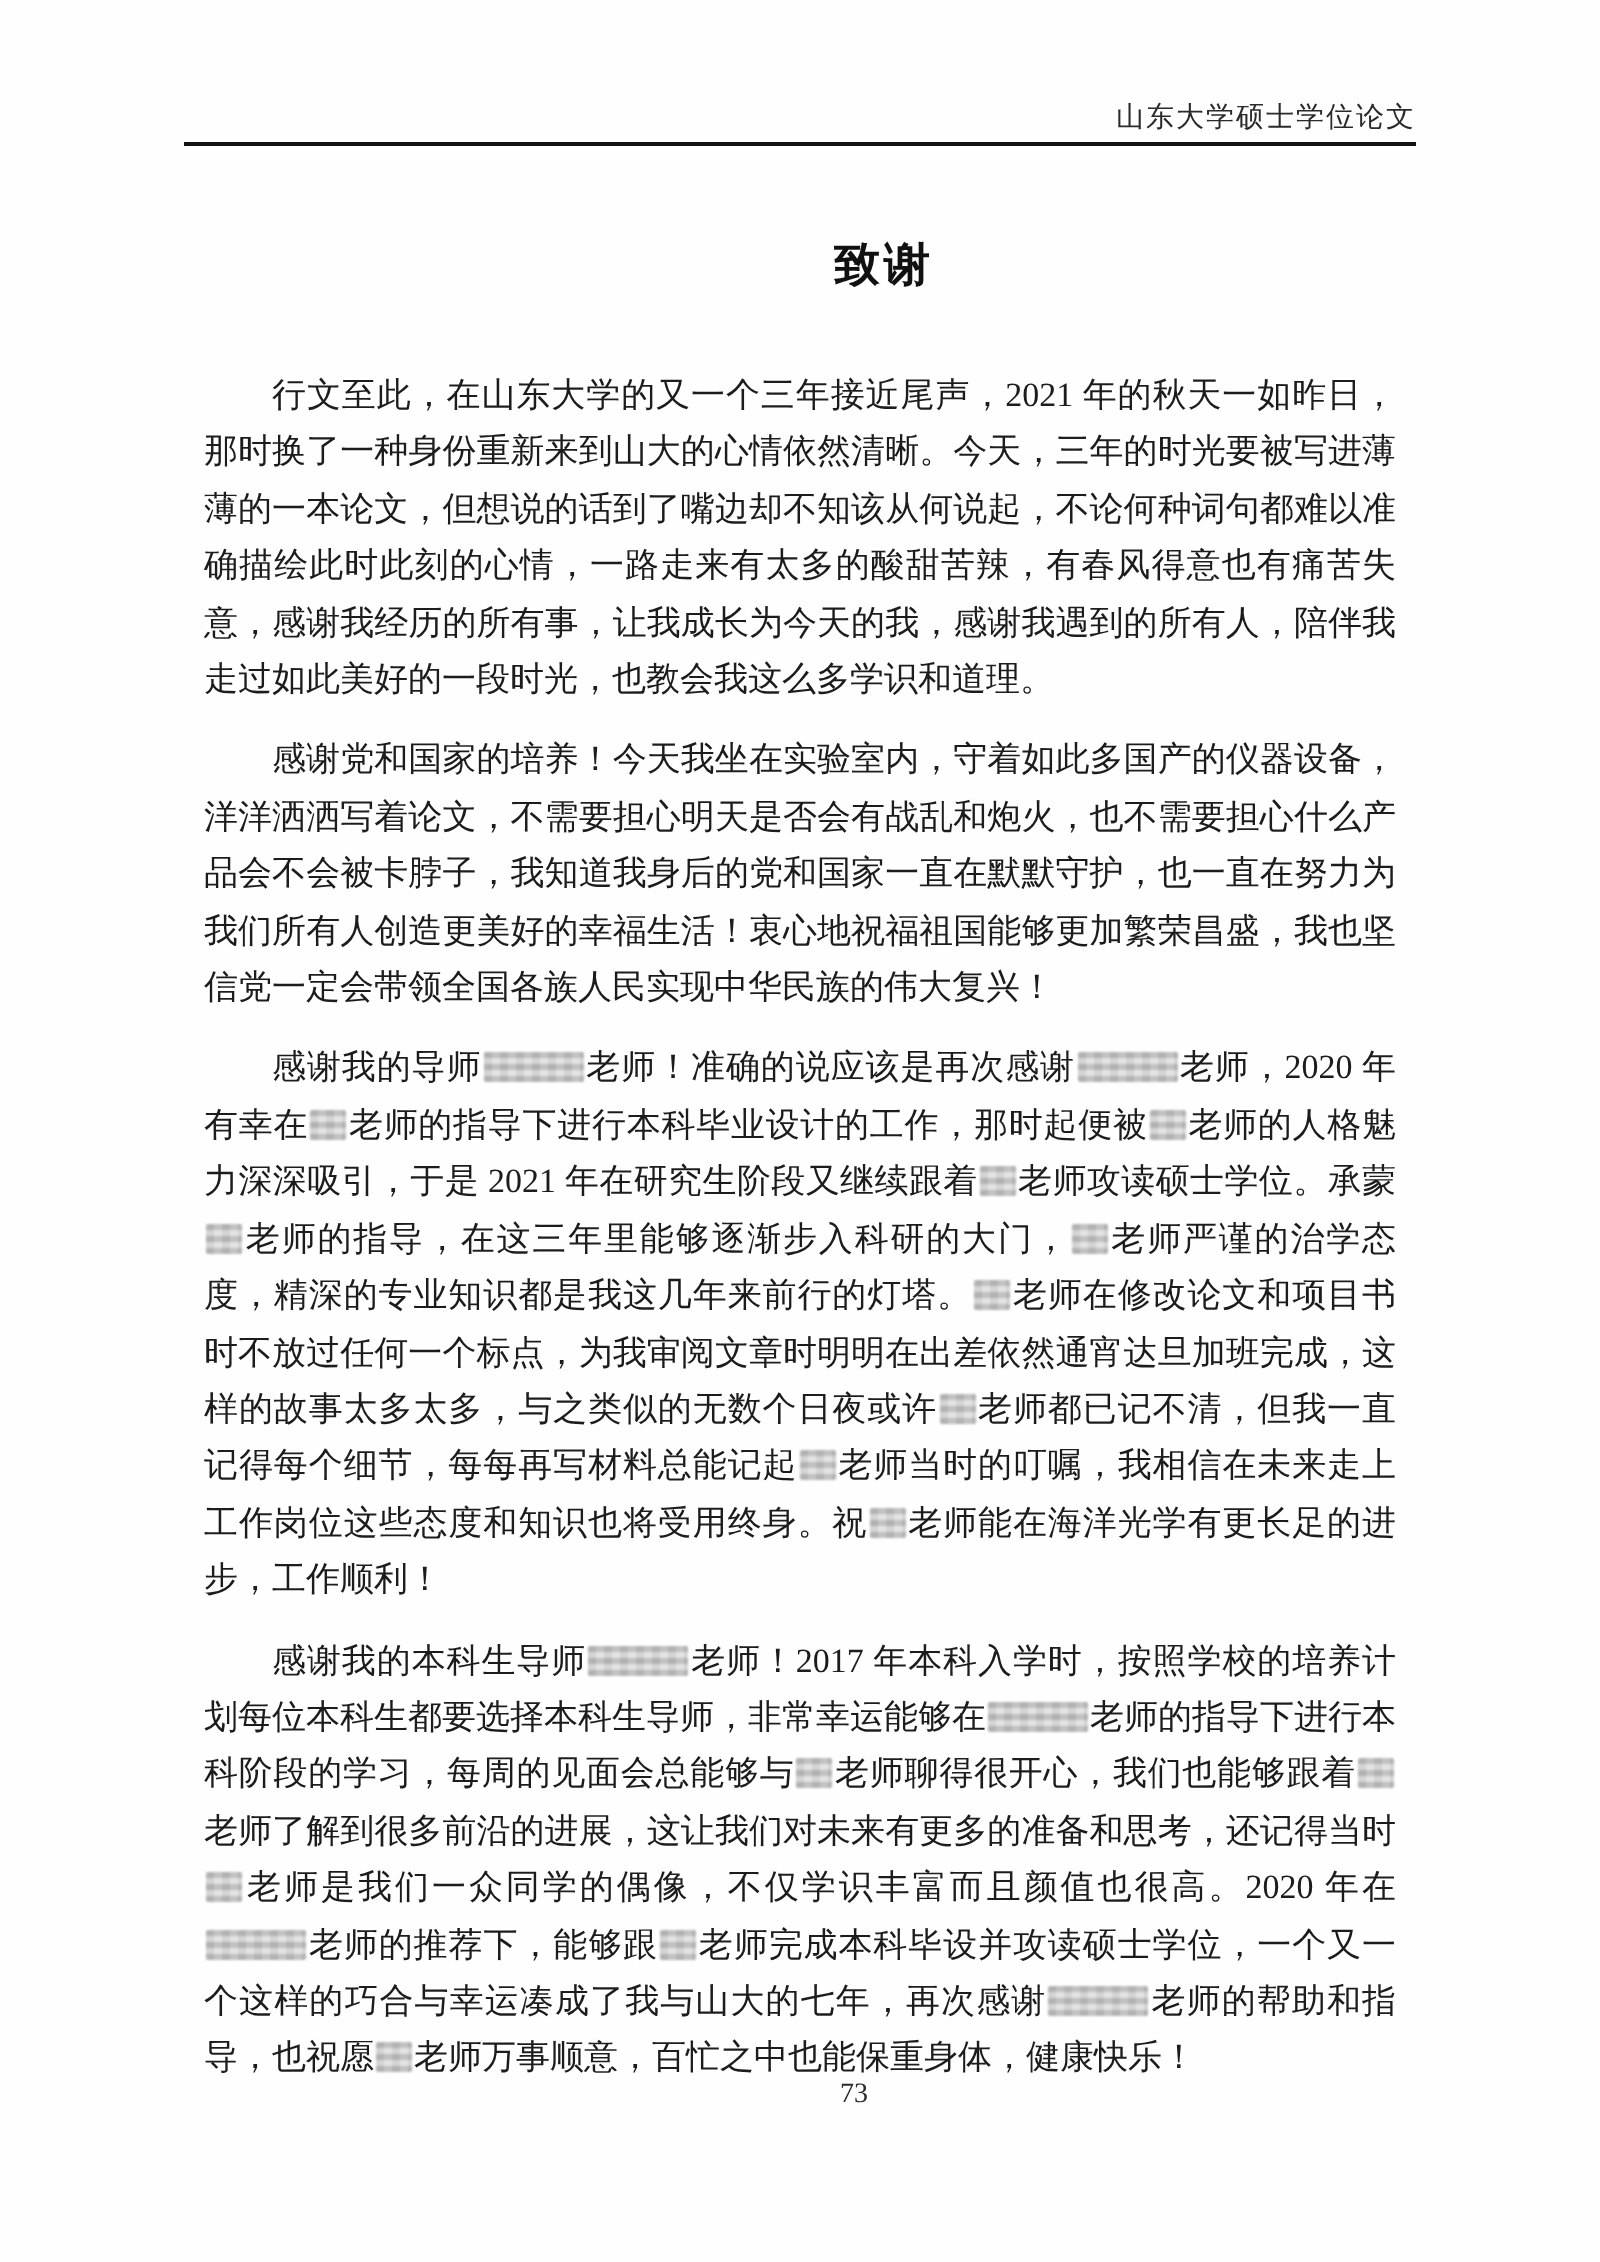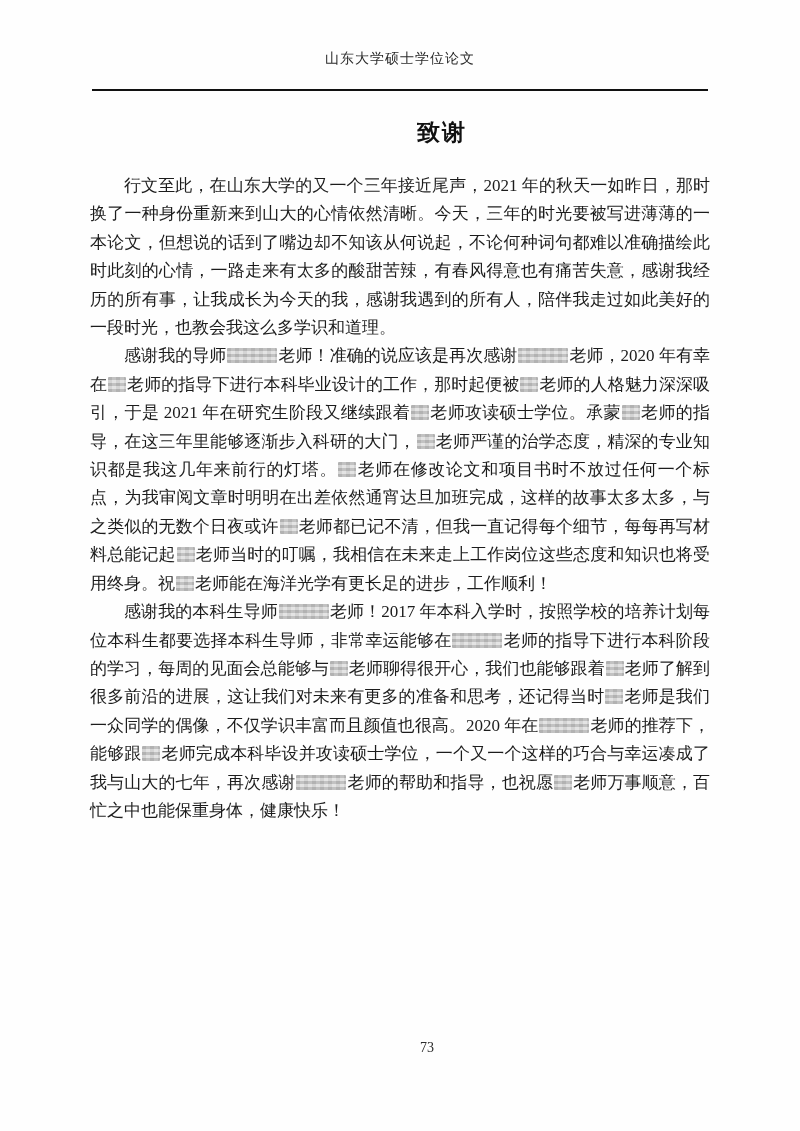--- a/index.html
+++ b/index.html
@@ -15,25 +15,25 @@
     font-family: "Liberation Serif", "DejaVu Serif", serif;
     color: #1c1c1c;
     overflow: hidden;
     margin: 0 auto;
   }
   .running-header {
     position: absolute;
     top: 50px;
     left: 92px;
     width: 616px;
-    text-align: center;
+    text-align: right;
     font-size: 14px;
     letter-spacing: 1px;
     color: #2a2a2a;
-    padding-bottom: 21px;
+    padding-bottom: 3px;
     border-bottom: 2px solid #111;
   }
   .section-title {
     position: absolute;
     top: 117px;
     left: 0;
     width: 100%;
     text-align: center;
     font-size: 23px;
     font-weight: bold;
@@ -45,21 +45,21 @@
     position: absolute;
     top: 172px;
     left: 90px;
     width: 620px;
     font-size: 17px;
     line-height: 28.4px;
     text-align: justify;
     text-justify: inter-ideograph;
   }
   .body-content p {
-    margin: 0;
+    margin: 12px;
     padding: 0;
     text-indent: 2em;
   }
   .redact {
     display: inline-block;
     height: 15px;
     vertical-align: -2px;
     margin: 0 1px;
     border-radius: 1px;
     background:
@@ -82,19 +82,20 @@
 <body>
 
 <div class="page">
 
   <div class="running-header">山东大学硕士学位论文</div>
 
   <div class="section-title">致谢</div>
 
   <div class="body-content">
       <p><span>行文至此，在山东大学的又一个三年接近尾声，2021 年的秋天一如昨日，那时换了一种身份重新来到山大的心情依然清晰。今天，三年的时光要被写进薄薄的一本论文，但想说的话到了嘴边却不知该从何说起，不论何种词句都难以准确描绘此时此刻的心情，一路走来有太多的酸甜苦辣，有春风得意也有痛苦失意，感谢我经历的所有事，让我成长为今天的我，感谢我遇到的所有人，陪伴我走过如此美好的一段时光，也教会我这么多学识和道理。</span></p>
+      <p><span>感谢党和国家的培养！今天我坐在实验室内，守着如此多国产的仪器设备，洋洋洒洒写着论文，不需要担心明天是否会有战乱和炮火，也不需要担心什么产品会不会被卡脖子，我知道我身后的党和国家一直在默默守护，也一直在努力为我们所有人创造更美好的幸福生活！衷心地祝福祖国能够更加繁荣昌盛，我也坚信党一定会带领全国各族人民实现中华民族的伟大复兴！</span></p>
       <p><span>感谢我的导师</span><span class="redact" style="width: 50px;"></span><span>老师！准确的说应该是再次感谢</span><span class="redact" style="width: 50px;"></span><span>老师，2020 年有幸在</span><span class="redact" style="width: 18px;"></span><span>老师的指导下进行本科毕业设计的工作，那时起便被</span><span class="redact" style="width: 18px;"></span><span>老师的人格魅力深深吸引，于是 2021 年在研究生阶段又继续跟着</span><span class="redact" style="width: 18px;"></span><span>老师攻读硕士学位。承蒙</span><span class="redact" style="width: 18px;"></span><span>老师的指导，在这三年里能够逐渐步入科研的大门，</span><span class="redact" style="width: 18px;"></span><span>老师严谨的治学态度，精深的专业知识都是我这几年来前行的灯塔。</span><span class="redact" style="width: 18px;"></span><span>老师在修改论文和项目书时不放过任何一个标点，为我审阅文章时明明在出差依然通宵达旦加班完成，这样的故事太多太多，与之类似的无数个日夜或许</span><span class="redact" style="width: 18px;"></span><span>老师都已记不清，但我一直记得每个细节，每每再写材料总能记起</span><span class="redact" style="width: 18px;"></span><span>老师当时的叮嘱，我相信在未来走上工作岗位这些态度和知识也将受用终身。祝</span><span class="redact" style="width: 18px;"></span><span>老师能在海洋光学有更长足的进步，工作顺利！</span></p>
       <p><span>感谢我的本科生导师</span><span class="redact" style="width: 50px;"></span><span>老师！2017 年本科入学时，按照学校的培养计划每位本科生都要选择本科生导师，非常幸运能够在</span><span class="redact" style="width: 50px;"></span><span>老师的指导下进行本科阶段的学习，每周的见面会总能够与</span><span class="redact" style="width: 18px;"></span><span>老师聊得很开心，我们也能够跟着</span><span class="redact" style="width: 18px;"></span><span>老师了解到很多前沿的进展，这让我们对未来有更多的准备和思考，还记得当时</span><span class="redact" style="width: 18px;"></span><span>老师是我们一众同学的偶像，不仅学识丰富而且颜值也很高。2020 年在</span><span class="redact" style="width: 50px;"></span><span>老师的推荐下，能够跟</span><span class="redact" style="width: 18px;"></span><span>老师完成本科毕设并攻读硕士学位，一个又一个这样的巧合与幸运凑成了我与山大的七年，再次感谢</span><span class="redact" style="width: 50px;"></span><span>老师的帮助和指导，也祝愿</span><span class="redact" style="width: 18px;"></span><span>老师万事顺意，百忙之中也能保重身体，健康快乐！</span></p>
     </div>
 
   <div class="page-number">73</div>
 
 </div>
 
 </body></html>

